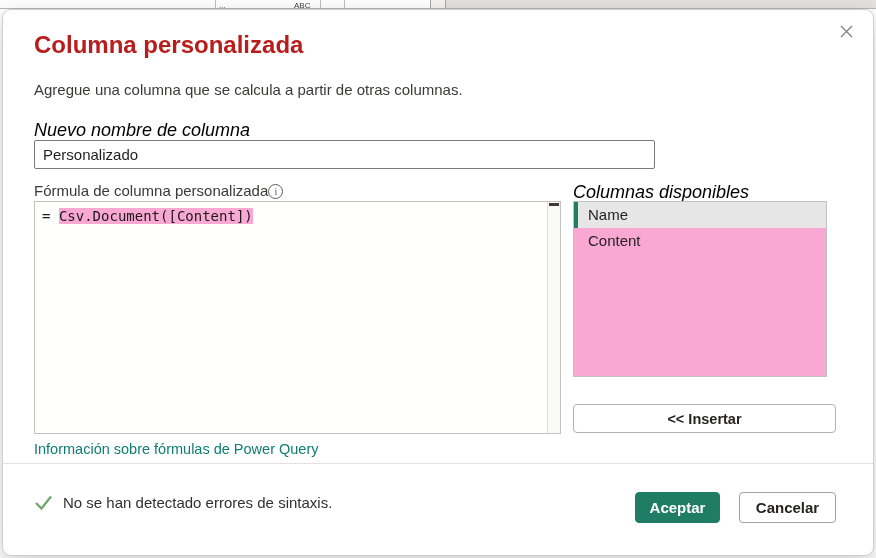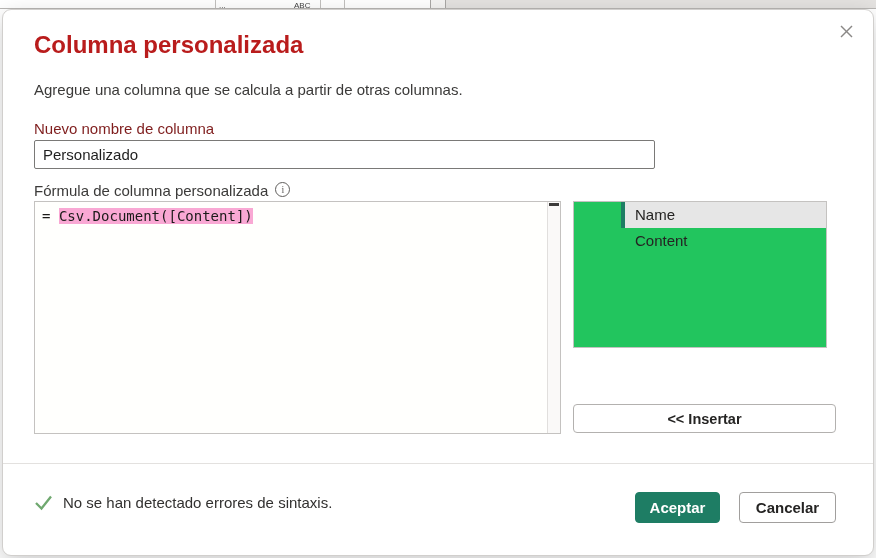--- a/index.html
+++ b/index.html
@@ -23,46 +23,46 @@
   
   .dialog { position:absolute; left:2px; top:9px; width:872px; height:547px; background:#fff;
             border:1px solid #d1cfcd; border-radius:9px; box-shadow:0 8px 24px rgba(0,0,0,.20); }
 
   .close-btn { position:absolute; top:11px; right:17px; width:20px; height:20px; background:transparent;
                border:none; cursor:pointer; display:flex; align-items:center; justify-content:center; }
 
   .dlg-title { position:absolute; left:31px; top:21px; font-size:24px; font-weight:700; color:#b91c1c; }
   .dlg-subtitle { position:absolute; left:31px; top:71px; font-size:15px; color:#3b3a39; }
 
-  .field-label { position:absolute; font-size:15px; color:#7f1d1d; }
+  .field-label { position:absolute; font-size:18px; color:#000000;font-style:italic; }
   .lbl-name { left:31px; top:110px; }
 
   .name-input { position:absolute; left:31px; top:130px; width:621px; height:29px;
                 border:1px solid #7a7977; border-radius:2px; padding:0 8px;
                 font-family:"Liberation Sans",sans-serif; font-size:15px; color:#1f1f1f; background:#fff; }
 
-  .formula-label-row { position:absolute; left:31px; top:172px; display:flex; align-items:flex-start; gap:7px; }
+  .formula-label-row { position:absolute; left:31px; top:172px; display:flex; align-items:flex-end; }
   .formula-label-row .field-label-inline { font-size:15px; color:#3b3a39; }
   .info-circle { width:15px; height:15px; border:1px solid #605e5c; border-radius:50%;
                  display:inline-flex; align-items:center; justify-content:center;
                  font-size:10px; line-height:1; color:#605e5c; font-family:"Liberation Serif",serif;
                  cursor:default; }
 
   .formula-box { position:absolute; left:31px; top:191px; width:527px; height:233px;
                  border:1px solid #c4c2c0; background:#fffffd; cursor:text; }
   .formula-line { display:flex; align-items:center; padding:6px 6px 0 7px;
                   font-family:"DejaVu Sans Mono", monospace; font-size:14px; color:#1b1a19; white-space:pre; }
   .code-selected { background:#f9a8d4; }
   .v-scrollbar { position:absolute; top:0; right:0; bottom:0; width:13px; background:#faf9f8;
                  border-left:1px solid #e1dfdd; }
   .v-thumb { position:absolute; top:1px; left:1px; right:1px; height:3px; background:#3b3a39; }
 
   .lbl-columns { left:570px; top:172px; }
-  .listbox { position:absolute; left:570px; top:191px; width:254px; height:147px;
-             border:1px solid #c4c2c0; background:#22c55e; overflow:hidden;padding-left:47px; }
+  .listbox { position:absolute; left:570px; top:191px; width:254px; height:176px;
+             border:1px solid #c4c2c0; background:#f9a8d4; overflow:hidden; }
   .list-item { position:relative; height:26px; line-height:26px; padding-left:14px;
                font-size:15px; color:#252423; cursor:default; }
   .list-item.selected { background:#e6e6e6; }
   .sel-bar { position:absolute; left:0; top:0; bottom:0; width:4px; background:#1E7D64; }
 
   .insert-btn { position:absolute; left:570px; top:394px; width:263px; height:29px;
                 background:#fff; border:1px solid #b3b1af; border-radius:4px;
                 font-family:"Liberation Sans",sans-serif; font-size:14.5px; font-weight:700; color:#252423; cursor:pointer; }
 
   .help-link { position:absolute; left:31px; top:431px; font-size:14.5px; color:#0E7C70;
@@ -113,33 +113,35 @@
       <span class="info-circle">i</span>
     </div>
 
     <div class="formula-box">
       <div class="formula-line"><span>=</span><span> </span><span class="code-selected">Csv.Document([Content])</span></div>
       <div class="v-scrollbar">
         <div class="v-thumb"></div>
       </div>
     </div>
 
+    <div class="field-label lbl-columns">Columnas disponibles</div>
 
     <div class="listbox">
       <div class="list-item selected">
         <div class="sel-bar"></div>
         <span>Name</span>
       </div>
       <div class="list-item">
         <span>Content</span>
       </div>
     </div>
 
     <button class="insert-btn">&lt;&lt; Insertar</button>
 
+    <a class="help-link">Información sobre fórmulas de Power Query</a>
 
     <div class="separator"></div>
 
     <div class="status-row">
       <svg width="19" height="17" viewBox="0 0 19 17">
         <polyline points="2,9 7.5,14.5 17,2.5" fill="none" stroke="#6FA86F" stroke-width="2.3"></polyline>
       </svg>
       <span class="status-text">No se han detectado errores de sintaxis.</span>
     </div>
 

